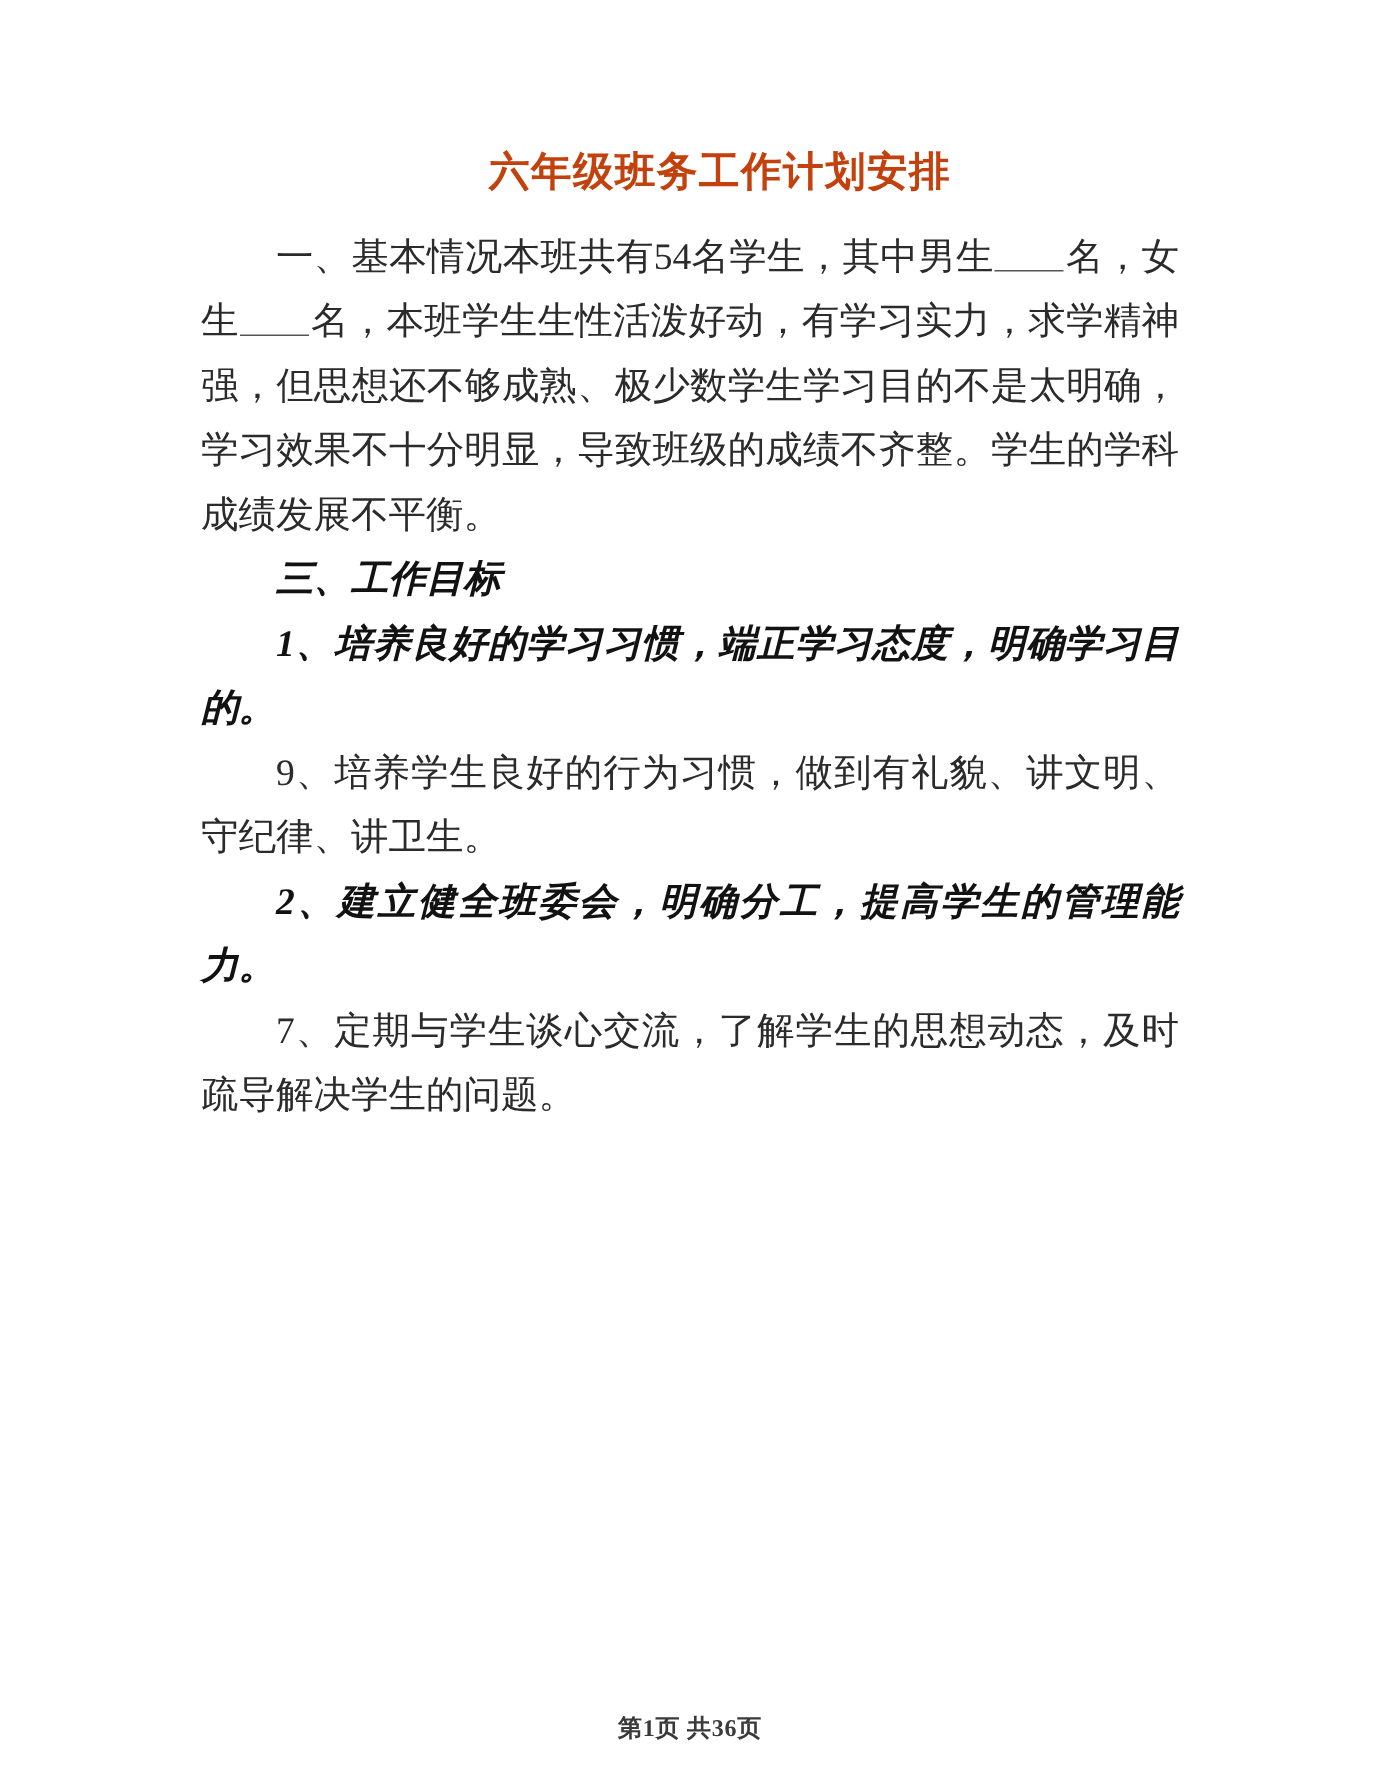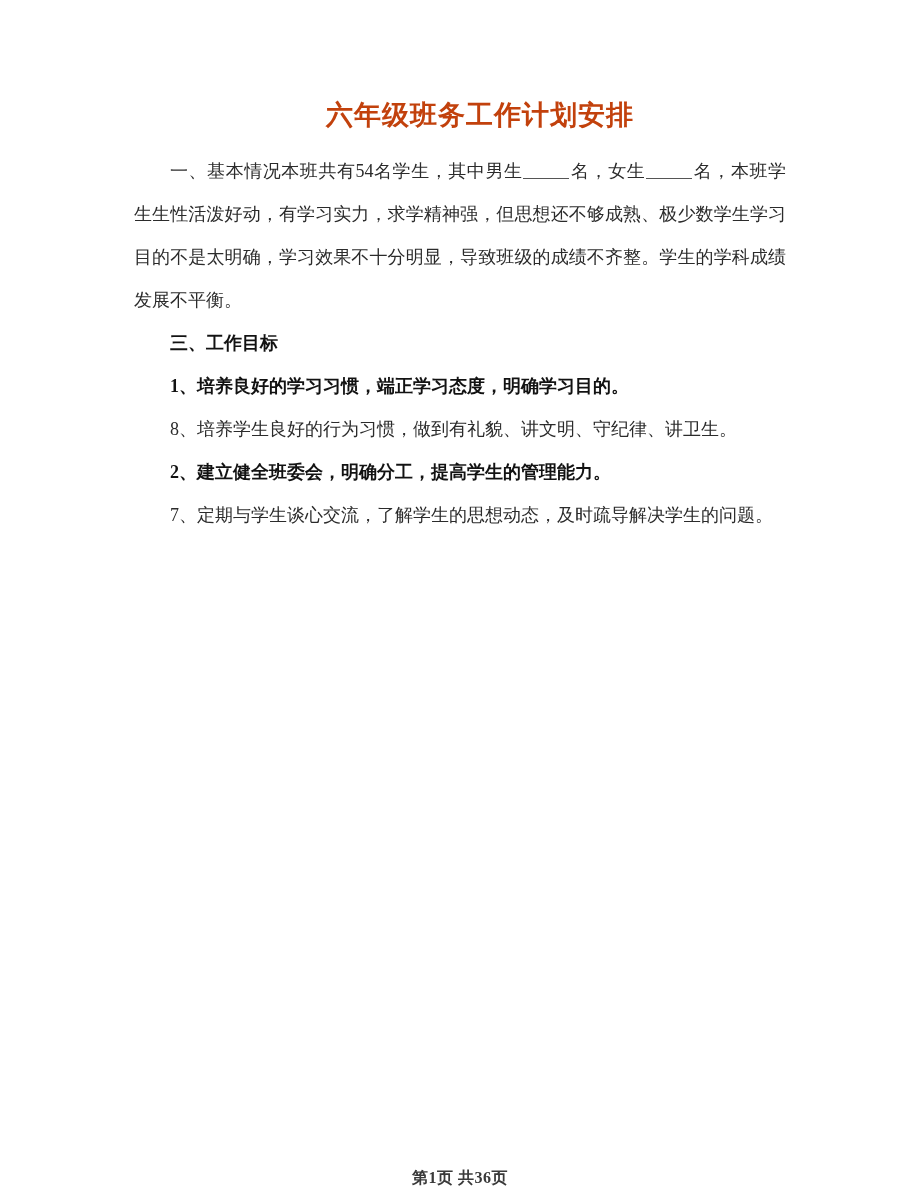--- a/index.html
+++ b/index.html
@@ -42,33 +42,34 @@
 
   .body-block {
     position: absolute;
     top: 150px;
     left: 134px;
     width: 652px;
   }
 
   p.para {
     margin: 0 0 0 0;
-    font-size: 18px;
+    font-size: 25px;
     line-height: 43px;
     text-align: justify;
     text-justify: inter-ideograph;
     text-indent: 2em;
     color: #2b2b2b;
     font-weight: normal;
     word-break: break-all;
   }
 
   p.para.bold {
     font-weight: bold;
     color: #121212;
+    font-style: italic;
   }
 
   
   .blank {
     display: inline-block;
     width: 46px;
     border-bottom: 1.5px solid #555;
     vertical-align: -2px;
     margin: 0 1px;
   }
@@ -76,41 +77,40 @@
   .footer {
     position: absolute;
     top: 1142px;
     left: 0;
     width: 920px;
     text-align: center;
     font-size: 16px;
     font-weight: bold;
     color: #3a3a3a;
     letter-spacing: 0.5px;
-    margin-top: 26px;
   }
 </style>
 </head>
 <body>
 
 <div class="page">
 
   <div class="doc-title">六年级班务工作计划安排</div>
 
   <div class="body-block">
 
     <p class="para"><span>一、基本情况本班共有54名学生，其中男生</span><span class="blank"></span><span>名，女生</span><span class="blank"></span><span>名，本班学生生性活泼好动，有学习实力，求学精神强，但思想还不够成熟、极少数学生学习目的不是太明确，学习效果不十分明显，导致班级的成绩不齐整。学生的学科成绩发展不平衡。</span></p>
 
 
     <p class="para bold">三、工作目标</p>
 
     <p class="para bold">1、培养良好的学习习惯，端正学习态度，明确学习目的。</p>
 
 
-    <p class="para">8、培养学生良好的行为习惯，做到有礼貌、讲文明、守纪律、讲卫生。</p>
+    <p class="para">9、培养学生良好的行为习惯，做到有礼貌、讲文明、守纪律、讲卫生。</p>
 
     <p class="para bold">2、建立健全班委会，明确分工，提高学生的管理能力。</p>
 
 
     <p class="para">7、定期与学生谈心交流，了解学生的思想动态，及时疏导解决学生的问题。</p>
 
 
   </div>
 
   <div class="footer">第1页 共36页</div>

